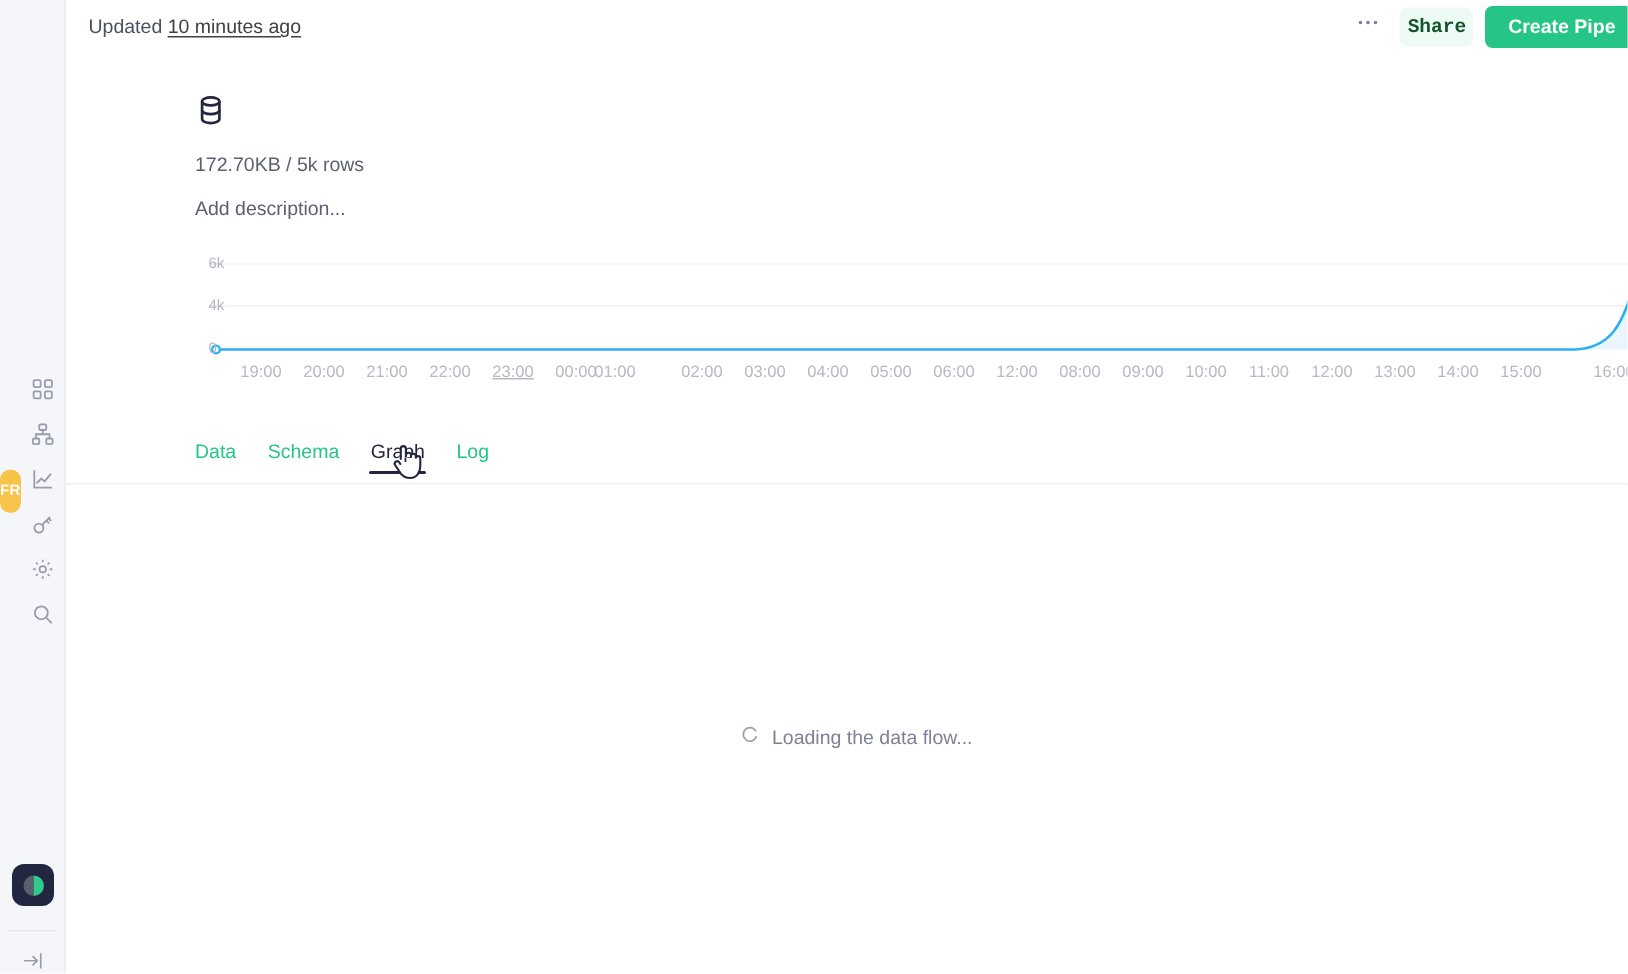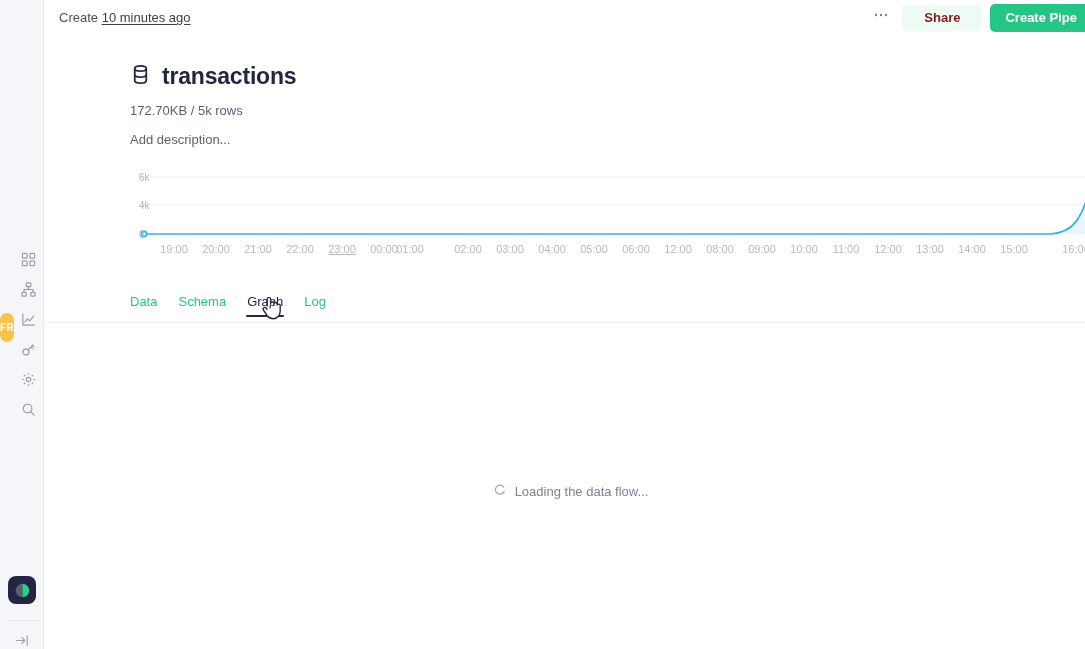--- a/index.html
+++ b/index.html
@@ -66,24 +66,24 @@
   .topbar-right {
     position: absolute; right: 6px; top: 0; height: 35px;
     display: flex; align-items: center; gap: 8px;
   }
   .ellipsis-btn {
     width: 26px; height: 24px; display: flex; align-items: center;
     justify-content: center; color: #7b8094; font-size: 13px;
     letter-spacing: 1px; line-height: 1; padding-bottom: 5px;
   }
   .btn-share {
-    height: 26px; padding: 0 22px; border-radius: 5px;
-    background: #eefaf4; color: #7f1d1d;
+    height: 26px; padding: 0 5px; border-radius: 5px;
+    background: #eefaf4; color: #14532d;
     font-size: 13px; font-weight: bold;
-    display: flex; align-items: center; justify-content: center;
+    display: flex; align-items: center; justify-content: center; font-family: Liberation Mono, monospace;
   }
   .btn-create {
     height: 28px; padding: 0 15px; border-radius: 5px;
     background: #25c685; color: #ffffff;
     font-size: 13px; font-weight: bold;
     display: flex; align-items: center; justify-content: center;
   }
 
   .content { padding: 0 0 0 86px; }
 
@@ -269,21 +269,21 @@
       <svg width="15" height="15" viewBox="0 0 16 16" fill="none" stroke="currentColor" stroke-width="1.2" stroke-linecap="round">
         <path d="M1.5 8h9M7.5 5l3 3-3 3M13 3v10"></path>
       </svg>
     </div>
   </div>
 
   <div class="main">
 
     <div class="topbar">
       <div class="updated">
-        <span>Create</span>
+        <span>Updated</span>
         <span class="link">10 minutes ago</span>
       </div>
       <div class="topbar-right">
         <div class="ellipsis-btn">
           <svg width="14" height="4" viewBox="0 0 14 4">
             <circle cx="2" cy="2" r="1.2" fill="currentColor"></circle>
             <circle cx="7" cy="2" r="1.2" fill="currentColor"></circle>
             <circle cx="12" cy="2" r="1.2" fill="currentColor"></circle>
           </svg>
         </div>
@@ -295,21 +295,20 @@
     <div class="content">
 
       <div class="title-row">
         <span class="db-icon">
           <svg width="21" height="21" viewBox="0 0 16 16" fill="none" stroke="currentColor" stroke-width="1.35">
             <ellipse cx="8" cy="3.5" rx="4.4" ry="2"></ellipse>
             <path d="M3.6 3.5v9c0 1.1 1.97 2 4.4 2s4.4-.9 4.4-2v-9"></path>
             <path d="M3.6 8c0 1.1 1.97 2 4.4 2s4.4-.9 4.4-2"></path>
           </svg>
         </span>
-        <span class="page-title">transactions</span>
       </div>
 
       <div class="meta">172.70KB / 5k rows</div>
       <div class="desc">Add description...</div>
 
       <div class="chart-wrap">
         <svg class="chart-svg" width="968" height="74" viewBox="0 0 968 74">
 
           <line x1="20" y1="8" x2="968" y2="8" stroke="#f0f1f5" stroke-width="1"></line>
           <line x1="20" y1="36" x2="968" y2="36" stroke="#f0f1f5" stroke-width="1"></line>

